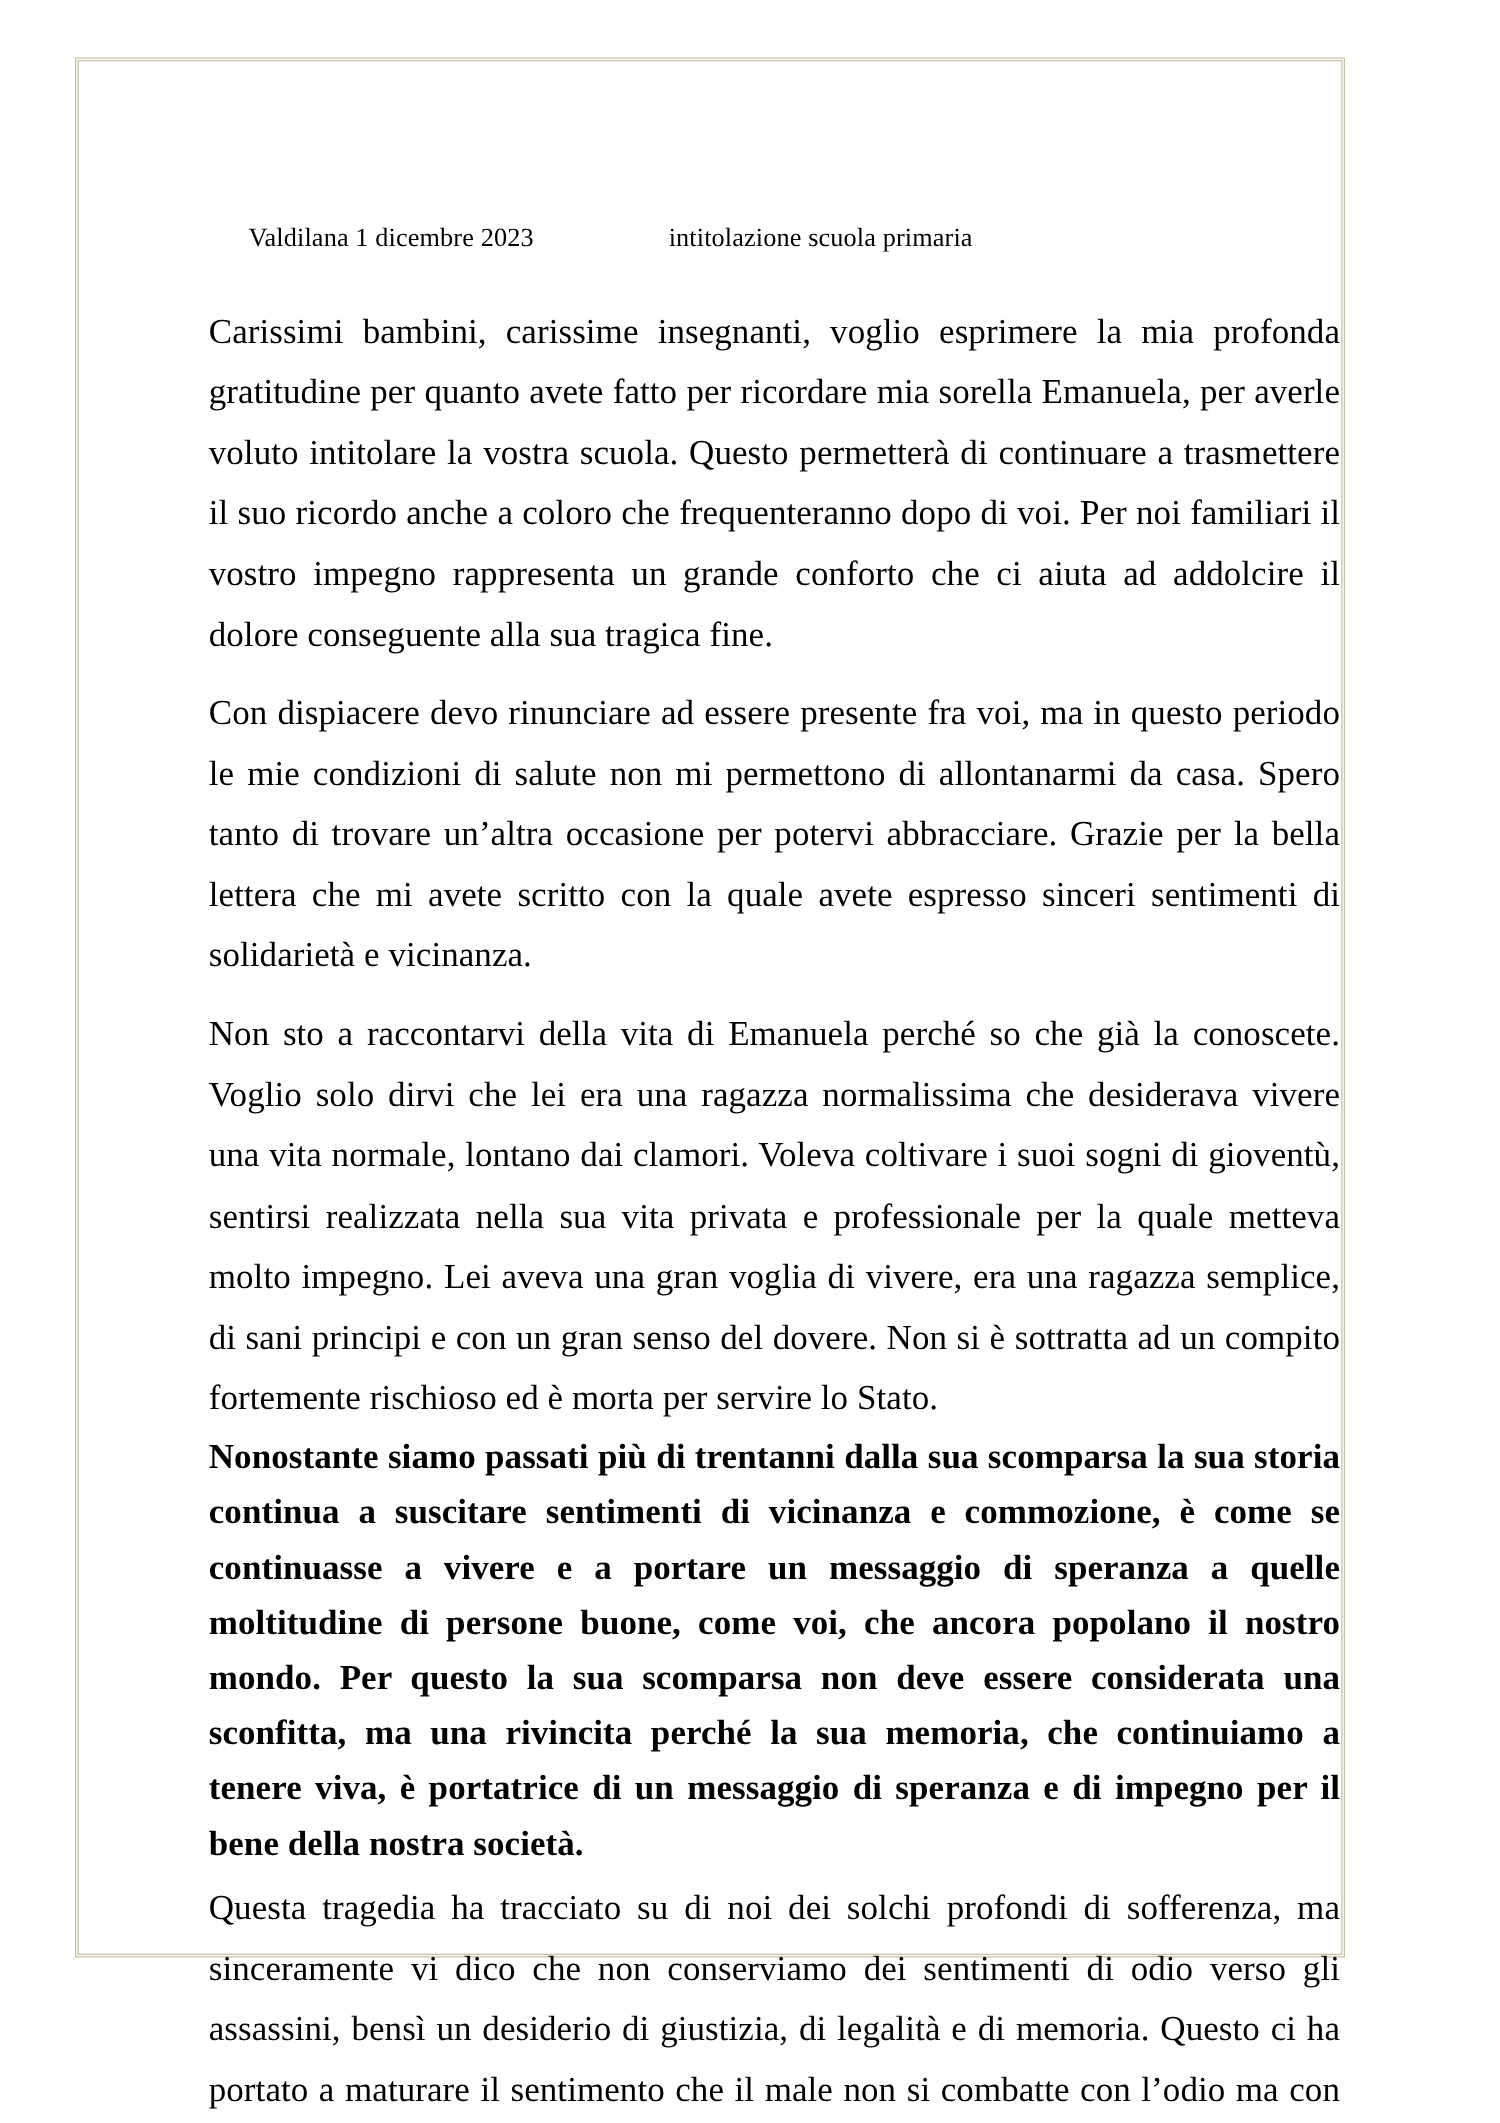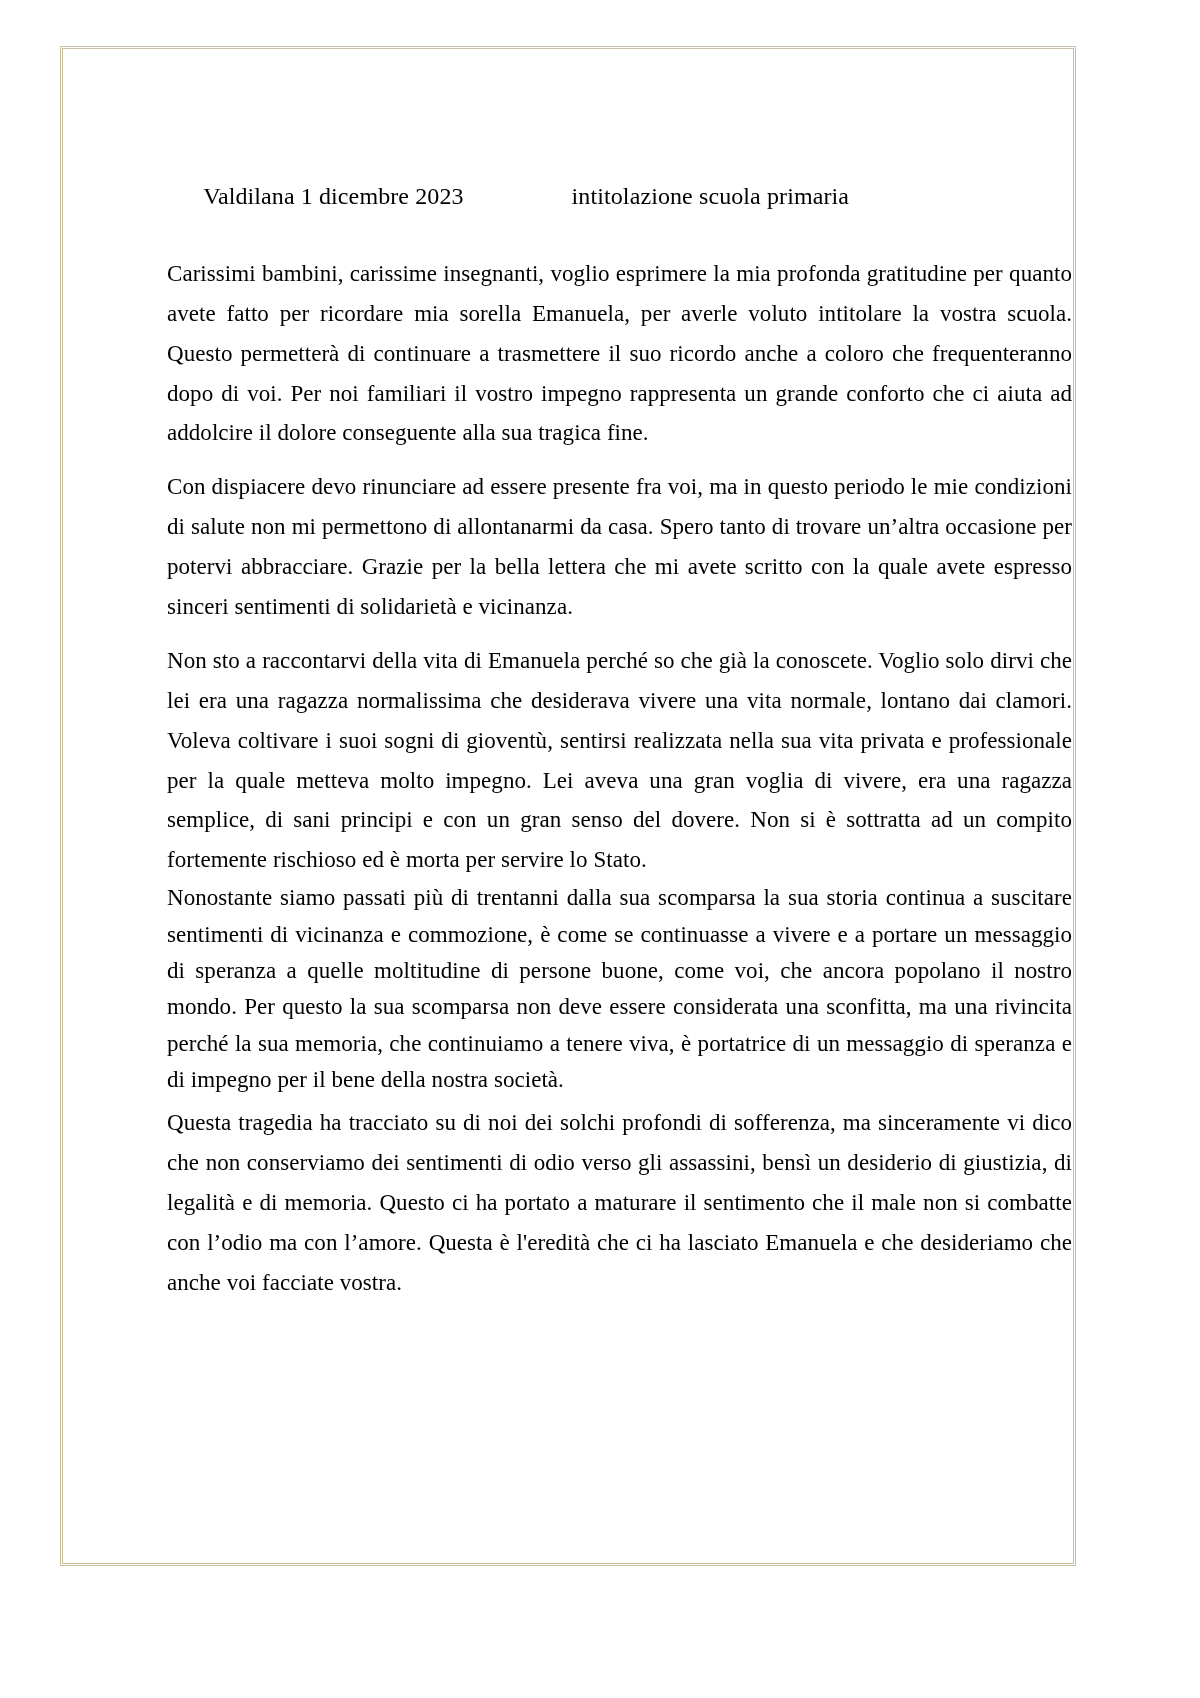--- a/index.html
+++ b/index.html
@@ -30,52 +30,53 @@
 
   .doc-body {
     position: absolute;
     left: 104px;
     top: 98px;
     width: 905px;
   }
 
   
   .heading-line {
-    font-size: 24px;
+    font-size: 21px;
     line-height: 1.36;
     white-space: pre;
     margin: 0 4px 9px 0;
     letter-spacing: 0.1px;
   }
   .heading-line .gap {
     display: inline-block;
     width: 108px;
   }
 
   p.para {
     margin: 0;
-    font-size: 23px;
+    font-size: 28px;
     line-height: 1.735;
     text-align: justify;
     text-justify: inter-word;
     letter-spacing: 0.05px;
     -webkit-hyphens: none;
     hyphens: none;
   }
   p.para.tight {
     line-height: 1.58;
   }
   p.gap-before {
     margin-top: 14px;
   }
   p.gap-before-sm {
     margin-top: 5px;
   }
   p.gap-before-xs {
     margin-top: 0px;
+    font-weight: bold;
   }
   .bold {
     font-weight: normal;
   }
 </style>
 </head>
 <body>
 
 <div class="page-frame">
 

